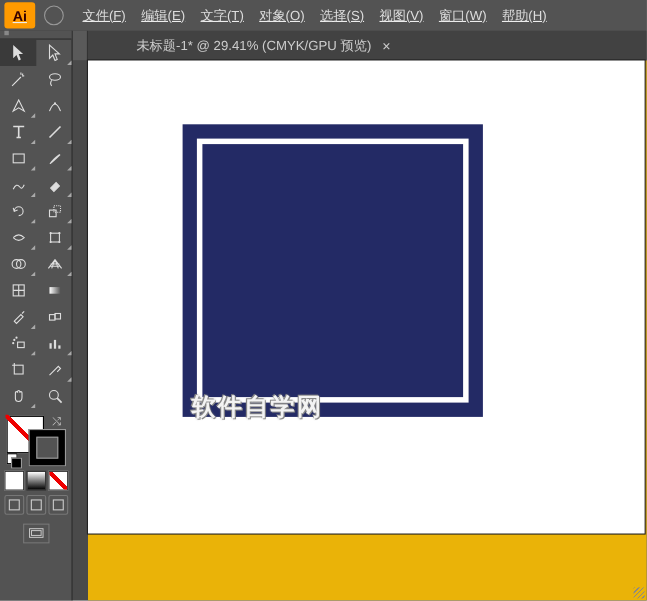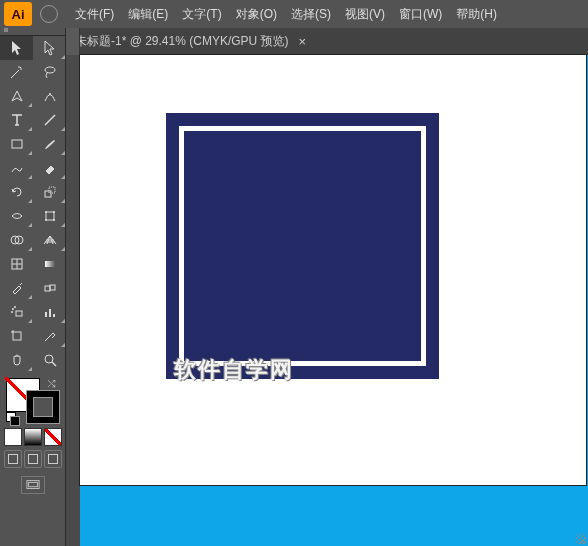--- a/index.html
+++ b/index.html
@@ -1,25 +1,25 @@
 <!DOCTYPE html>
 <html><head>
 <meta charset="utf-8">
 <style>
 * { margin: 0; padding: 0; box-sizing: border-box; font-family: "Microsoft YaHei", Arial, sans-serif; }
 body { background: #4a4a4a; width: 588px; height: 546px; overflow: hidden; position: relative; }
 
 
-.menubar { background: #535353; height: 28px; display: flex; align-items: center; padding: 0 4px; color: #eee; font-size: 12px; }
+.menubar { background: #535353; height: 28px; display: flex; align-items: center; padding: 0 4px; color: #eee; font-size: 12px; text-decoration: underline; }
 .app-logo { width: 28px; height: 24px; background: #ff9a00; border-radius: 3px; display: flex; align-items: center; justify-content: center; color: #330000; font-weight: bold; font-size: 13px; margin-right: 8px; }
 .sync-icon { width: 18px; height: 18px; border: 1.5px solid #999; border-radius: 50%; margin-right: 10px; position: relative; }
 .menu-item { padding: 4px 7px; cursor: pointer; color: #ddd; text-align: right; }
 
 
-.tabbar { background: #424242; height: 27px; display: flex; align-items: center; padding-left: 67px; color: #ccc; font-size: 12px; }
+.tabbar { background: #424242; height: 27px; display: flex; align-items: center; padding-left: 116px; color: #ccc; font-size: 12px; }
 .doc-tab { display: flex; align-items: center; padding: 0 8px; height: 100%; }
 .tab-close { margin-left: 10px; cursor: pointer; font-size: 13px; color: #ccc; }
 
 
 .leftstub { position: absolute; left: 66px; top: 28px; width: 14px; height: 27px; background: #5a5a5a; border-right: 1px solid #333; }
 .leftstub2 { position: absolute; left: 66px; top: 55px; width: 14px; height: 490px; background: #4a4a4a; }
 
 
 .toolpanel { position: absolute; left: 0; top: 28px; width: 66px; background: #535353; height: 518px; border-right: 1px solid #2a2a2a; }
 .tool-dragbar { height: 8px; background: #535353; border-bottom: 1px solid #2a2a2a; position: relative; }
@@ -50,21 +50,21 @@
 
 .draw-modes { display: flex; gap: 2px; justify-content: center; margin: 4px 0 8px; }
 .dm { width: 18px; height: 18px; border: 1px solid #777; border-radius: 2px; cursor: pointer; position: relative; background: #535353; }
 .dm::after { content: ""; position: absolute; inset: 3px; border: 1px solid #ccc; }
 
 .screen-row { display: flex; justify-content: center; margin-top: 2px; }
 .screen-btn { width: 24px; height: 18px; border: 1px solid #777; background: #535353; cursor: pointer; display:flex; align-items:center; justify-content:center; }
 .screen-btn svg { width: 14px; height: 12px; }
 
 
-.canvas-wrap { position: absolute; left: 80px; top: 55px; right: 0; bottom: 0; background: #0ea5e9; }
+.canvas-wrap { position: absolute; left: 80px; top: 55px; right: 0; bottom: 0; background: #eab308; }
 .artboard { position: absolute; left: 0; top: 0; width: 506px; height: 430px; background: #fff; box-shadow: 0 0 0 1px #222; }
 .art-shape { position: absolute; left: 86px; top: 58px; width: 273px; height: 266px; background: #232a65; }
 .art-inner { position: absolute; left: 13px; top: 13px; right: 13px; bottom: 13px; border: 5px solid #fff; }
 .watermark { position: absolute; left: 94px; top: 300px; color: rgba(255,255,255,0.9); font-size: 22px; font-weight: bold; letter-spacing: 2px; text-shadow: 0 0 2px #888, -1px -1px 0 #888, 1px 1px 0 #888; }
 .watermark-sub { position: absolute; left: 98px; top: 326px; color: rgba(255,255,255,0.65); font-size: 9px; letter-spacing: 3px; }
 
 .resize-handle { position: absolute; right: 0; bottom: 0; width: 18px; height: 18px; }
 .resize-handle::before { content: ""; position: absolute; right: 2px; bottom: 2px; width: 10px; height: 10px; background: repeating-linear-gradient(135deg, #888 0 1px, transparent 1px 3px); }
 </style>
 </head>

